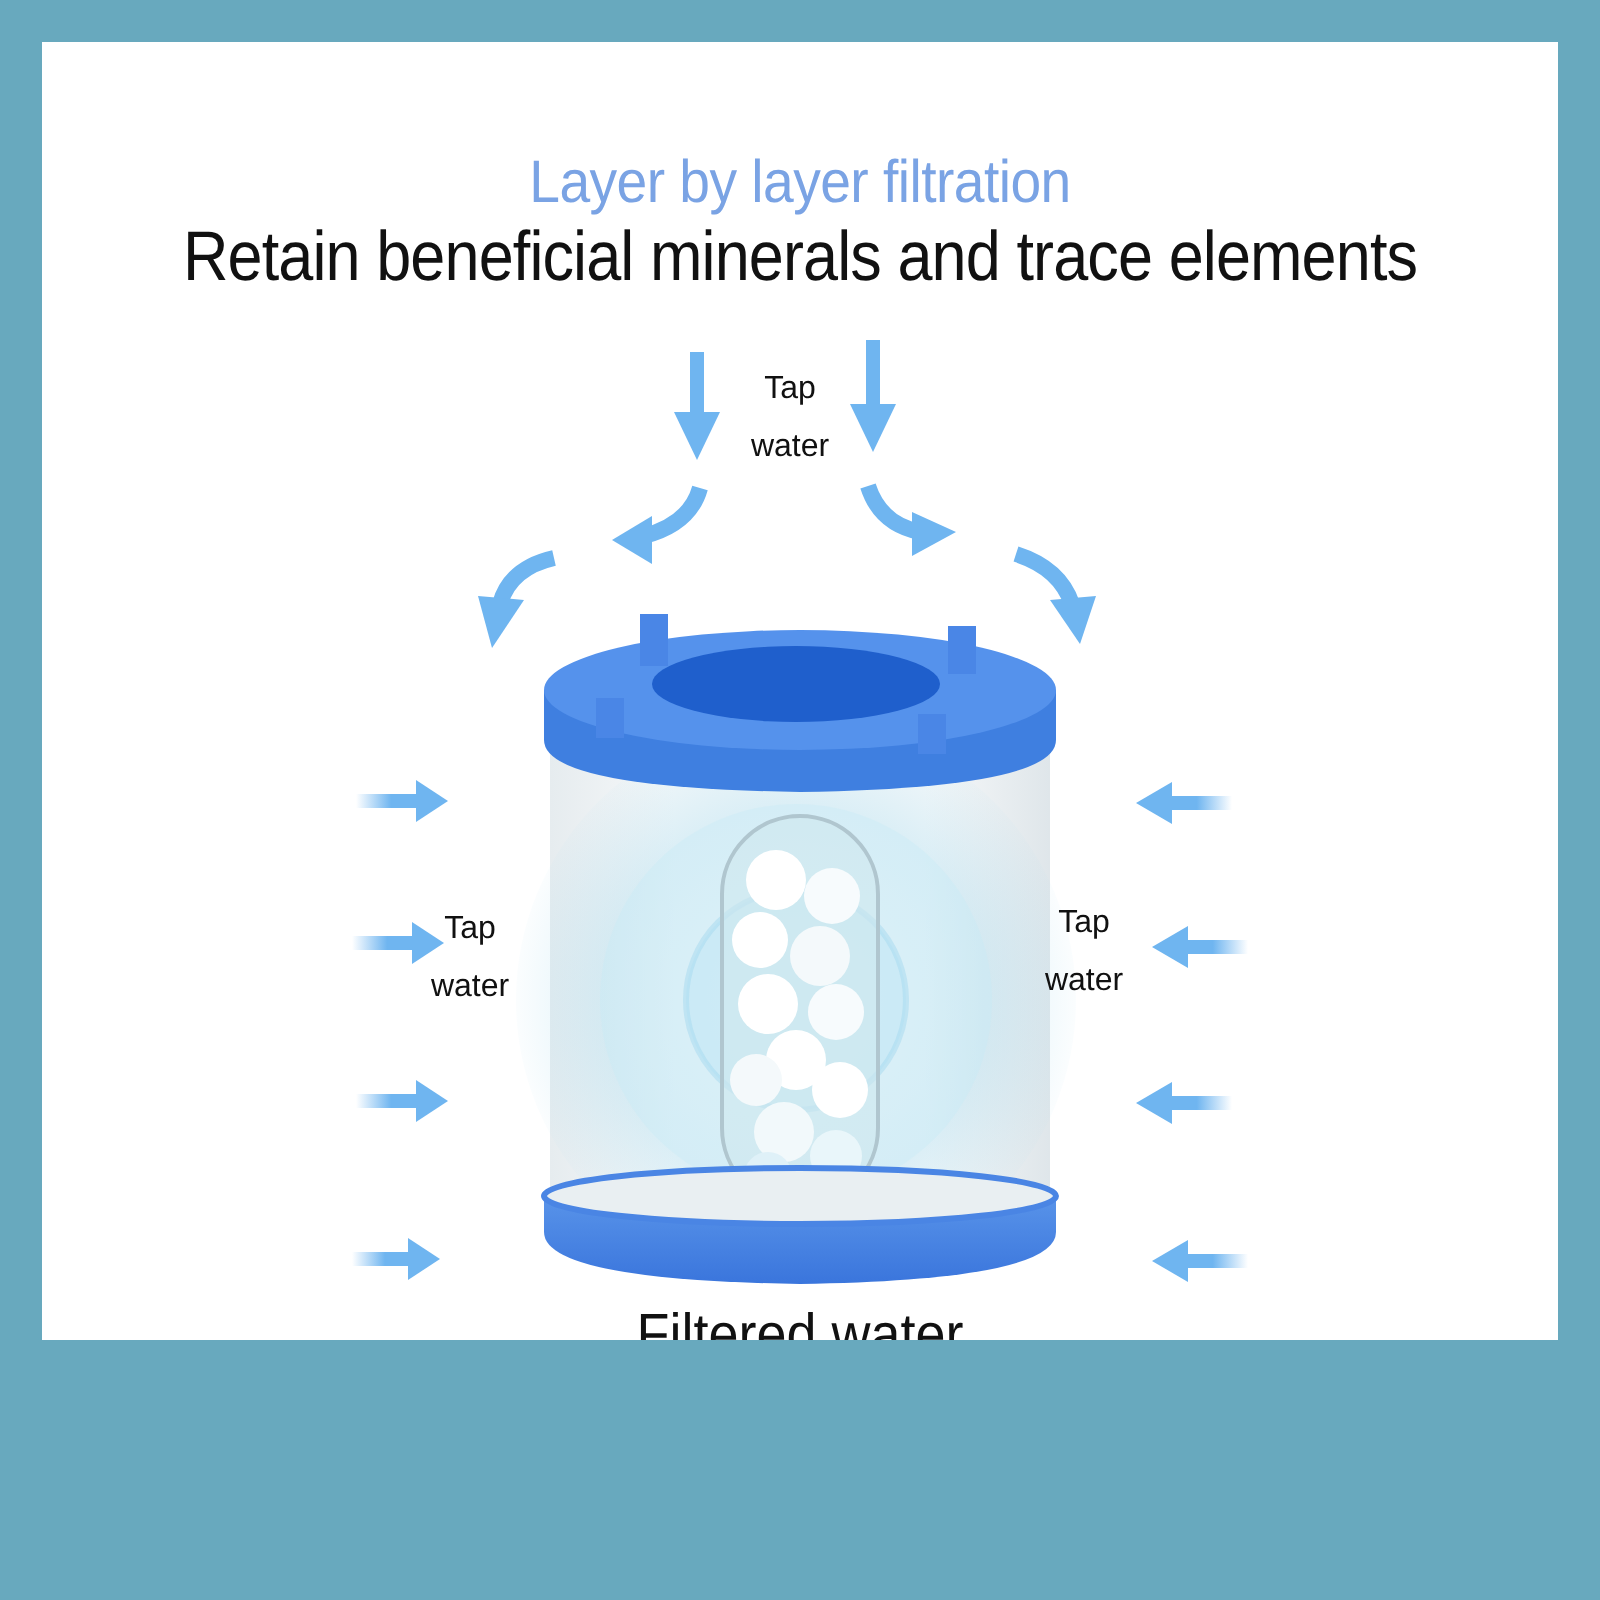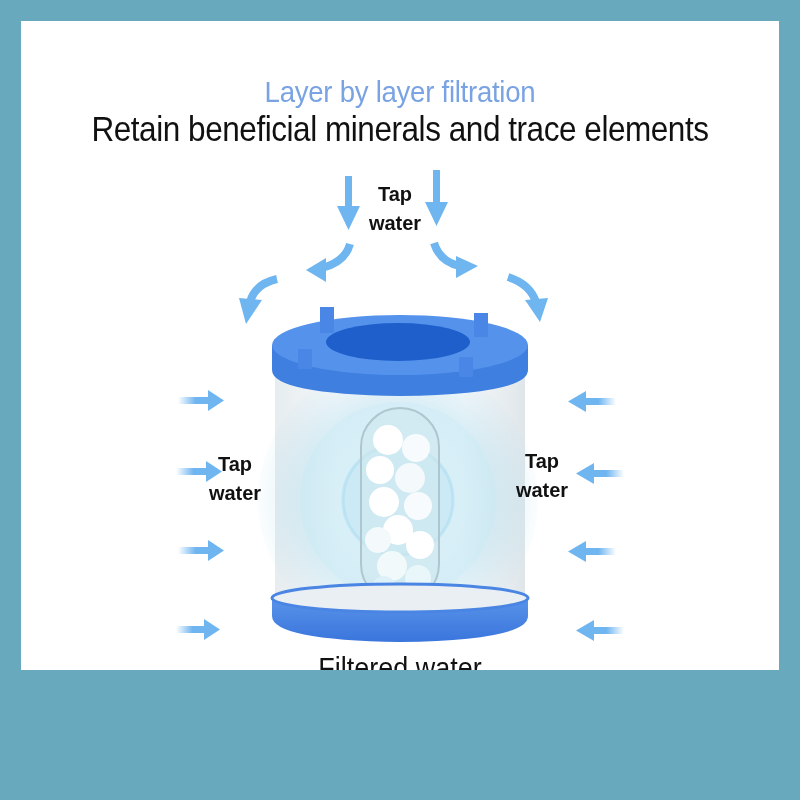--- a/index.html
+++ b/index.html
@@ -31,25 +31,25 @@
     left: 0; right: 0; top: 88px;
     text-align: center;
     font-size: 35px;
     color: #111111;
     letter-spacing: -0.5px;
     transform: scaleX(0.9);
     white-space: nowrap;
   }
   .label {
     position: absolute;
-    font-size: 20px;
+    font-size: 16px;
     color: #111;
     text-align: center;
     line-height: 29px;
-    font-weight: 700;
+    font-weight: 400;
   }
   .footer-label {
     position: absolute;
     left: 0; right: 0; top: 631px;
     text-align: center;
     font-size: 29px;
     color: #111;
     transform: scaleX(0.93);
   }
   svg.overlay {

